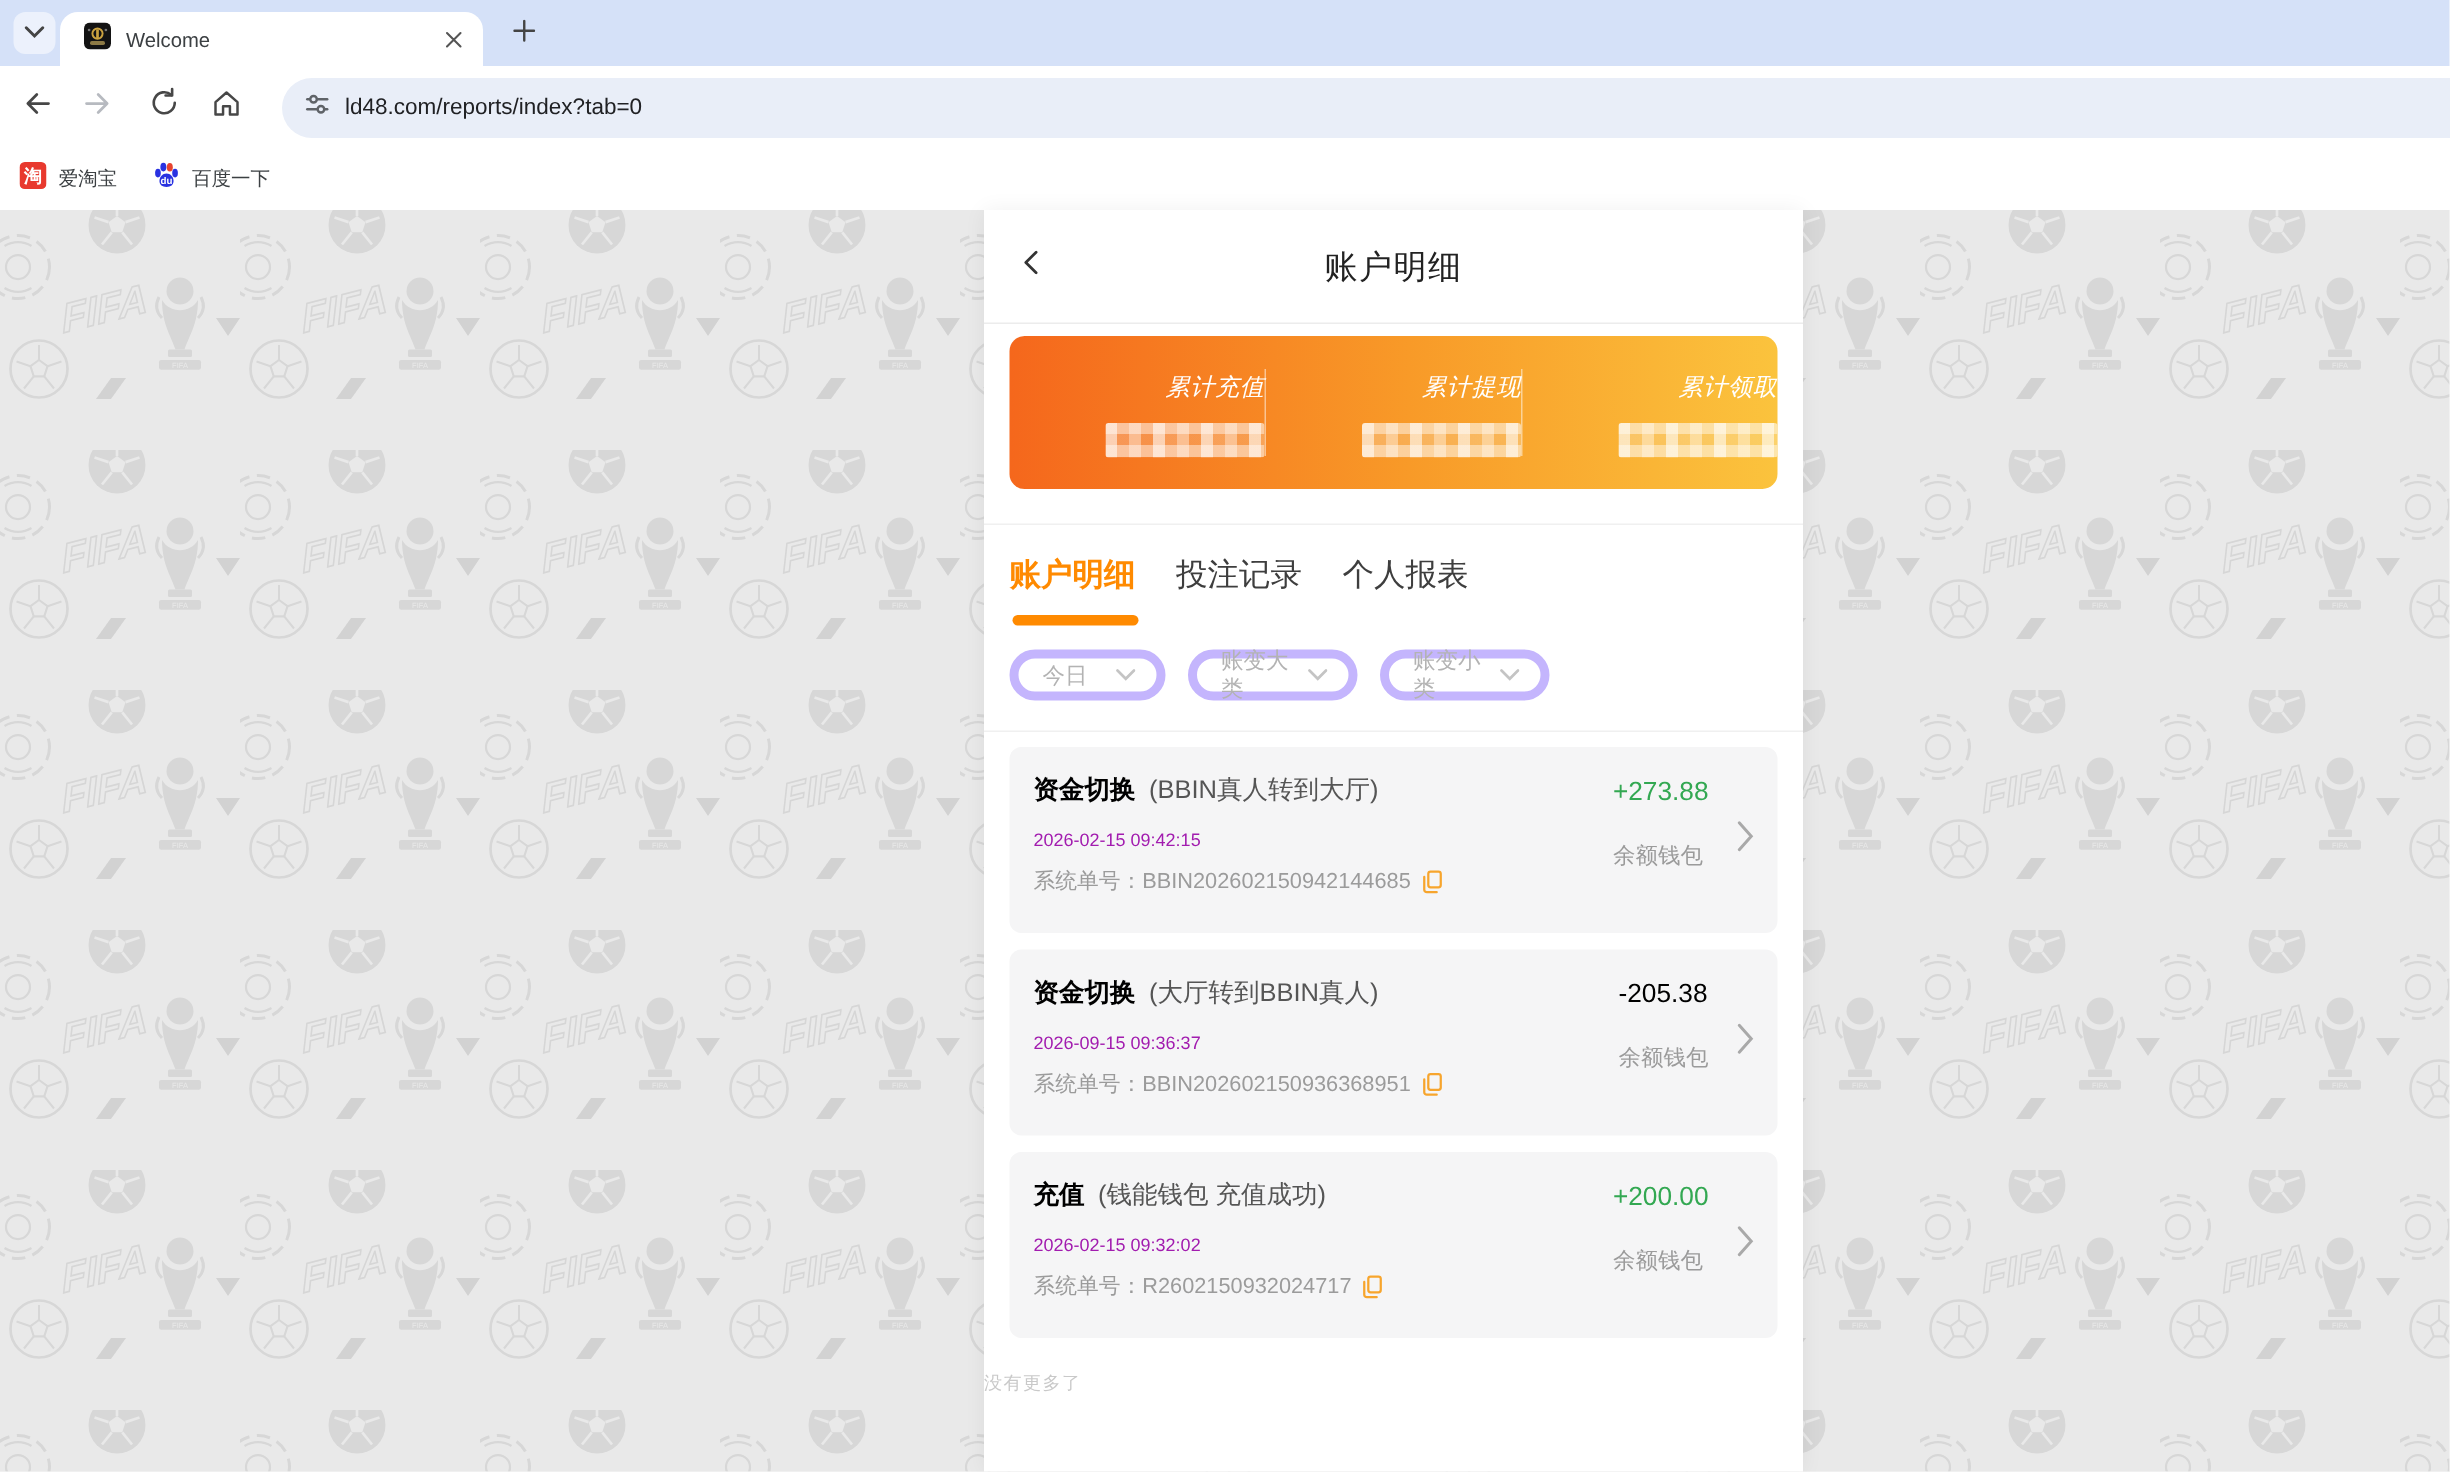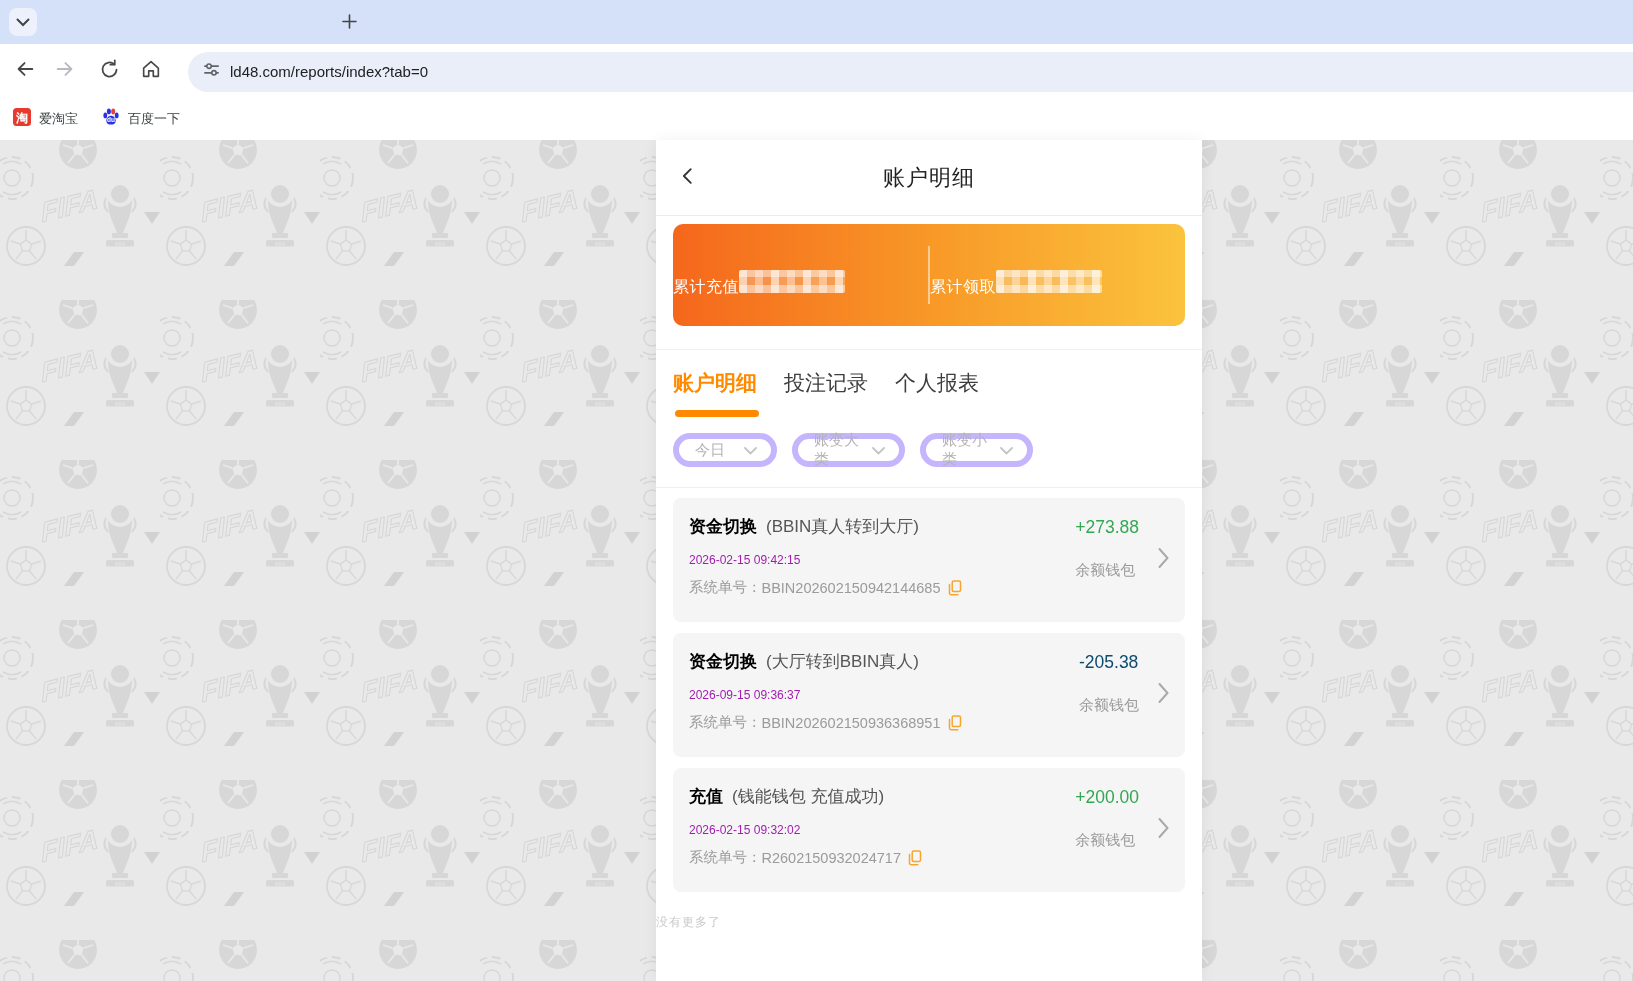--- a/index.html
+++ b/index.html
@@ -40,21 +40,21 @@
 
   .panel-header { position:relative; height:76px; border-bottom:1px solid #ececec;
                   display:flex; align-items:center; justify-content:center; }
   .back-btn { position:absolute; left:12px; top:50%; transform:translateY(-50%);
               width:40px; height:40px; display:flex; align-items:center; justify-content:center; cursor:pointer; }
   .panel-title { font-size:22px; color:#222; font-weight:500; letter-spacing:1px; }
 
   .summary-wrap { padding:8px 17px 23px 17px; }
   .summary-card { height:102px; border-radius:10px; display:flex;
                   background:linear-gradient(90deg,#f5671c 0%,#f89a28 52%,#fbc33d 100%); }
-  .sum-col { flex:1; display:flex; flex-direction:row; align-items:center; }
+  .sum-col { flex:1; display:flex; flex-direction:column; align-items:flex-end;font-style:italic; }
   .sum-label { margin-top:24px; font-size:16px; color:#fff; font-weight:500; letter-spacing:.5px; }
   .sum-div { width:1px; height:58px; margin-top:22px; background:rgba(255,255,255,.5); }
   .mosaic { margin-top:13px; width:106px; height:23px; border-radius:2px;
     background-image:
       repeating-linear-gradient(90deg, rgba(255,255,255,.62) 0 8px, rgba(255,255,255,.14) 8px 16px,
                                 rgba(255,255,255,.44) 16px 24px, rgba(255,255,255,.08) 24px 32px),
       repeating-linear-gradient(0deg,  rgba(255,255,255,.50) 0 8px, rgba(255,255,255,.12) 8px 16px); }
 
   .tabs-section { border-top:1px solid #f0f0f0; padding:19px 17px 20px 17px; border-bottom:1px solid #f0f0f0; }
   .tabs-row { display:flex; gap:27px; align-items:baseline; }
@@ -73,34 +73,52 @@
               margin-bottom:11px; padding:17px 0 0 16px; cursor:pointer; }
   .txn-title { font-size:17px; }
   .txn-type { font-weight:700; color:#000000; }
   .txn-detail { color:#555; margin-left:9px; }
   .txn-date { margin-top:15px; font-size:12px; color:#a21caf; }
   .txn-sys { margin-top:11px; font-size:14.5px; color:#9b9b9b; display:flex; align-items:center; }
   .copy-btn { margin-left:7px; display:inline-flex; cursor:pointer; }
   .txn-right { position:absolute; right:46px; top:19px; text-align:left; }
   .txn-amount { font-size:17.5px; font-weight:500; }
   .txn-amount.pos { color:#33a852; }
-  .txn-amount.neg { color:#0c4a6e; }
+  .txn-amount.neg { color:#000000; }
   .txn-wallet { margin-top:23px; font-size:15px; color:#9b9b9b; }
   .txn-chev { position:absolute; right:15px; top:50%; transform:translateY(-50%); }
 
   .footer-more { text-align:left; color:#c9c9c9; font-size:12px; margin-top:22px; letter-spacing:1px; }
 </style>
 </head>
 <body>
 
 <div class="tabstrip">
   <div class="tabsearch-btn">
     <span>
       <svg width="14" height="9" viewBox="0 0 14 9">
           <path d="M1.5,1.5 L7,7 L12.5,1.5" stroke="#444" stroke-width="2" fill="none" stroke-linecap="round"></path>
+        </svg>
+    </span>
+  </div>
+  <div class="tab">
+    <span>
+      <svg width="18" height="18" viewBox="0 0 18 18">
+        <rect width="18" height="18" rx="4" fill="#131313"></rect>
+        <circle cx="9" cy="7.4" r="3.4" fill="none" stroke="#caa23f" stroke-width="1.3"></circle>
+        <rect x="8.1" y="4.6" width="1.8" height="6" fill="#caa23f"></rect>
+        <rect x="4" y="12.4" width="10" height="2.6" rx="1.2" fill="#8d7a45"></rect>
+        <circle cx="3.4" cy="5" r="0.9" fill="#777"></circle>
+          <circle cx="14.6" cy="5" r="0.9" fill="#777"></circle>
+      </svg>
+    </span>
+    <span class="tab-title">Welcome</span>
+    <span class="tab-close">
+      <svg width="11" height="11" viewBox="0 0 11 11">
+          <path d="M1,1 L10,10 M10,1 L1,10" stroke="#555" stroke-width="1.4" stroke-linecap="round"></path>
         </svg>
     </span>
   </div>
   <div class="newtab-btn">
     <span>
       <svg width="15" height="15" viewBox="0 0 15 15">
           <path d="M7.5,1 V14 M1,7.5 H14" stroke="#444" stroke-width="1.6" stroke-linecap="round"></path>
         </svg>
     </span>
   </div>
@@ -248,20 +266,24 @@
       <div class="panel-title">账户明细</div>
     </div>
 
     <div class="summary-wrap">
       <div class="summary-card">
         <div class="sum-col">
           <div class="sum-label">累计充值</div>
           <div class="mosaic"></div>
         </div>
         <div class="sum-div"></div>
+        <div class="sum-col">
+          <div class="sum-label">累计提现</div>
+          <div class="mosaic"></div>
+        </div>
         <div class="sum-div"></div>
         <div class="sum-col">
           <div class="sum-label">累计领取</div>
           <div class="mosaic"></div>
         </div>
       </div>
     </div>
 
     <div class="tabs-section">
       <div class="tabs-row">

